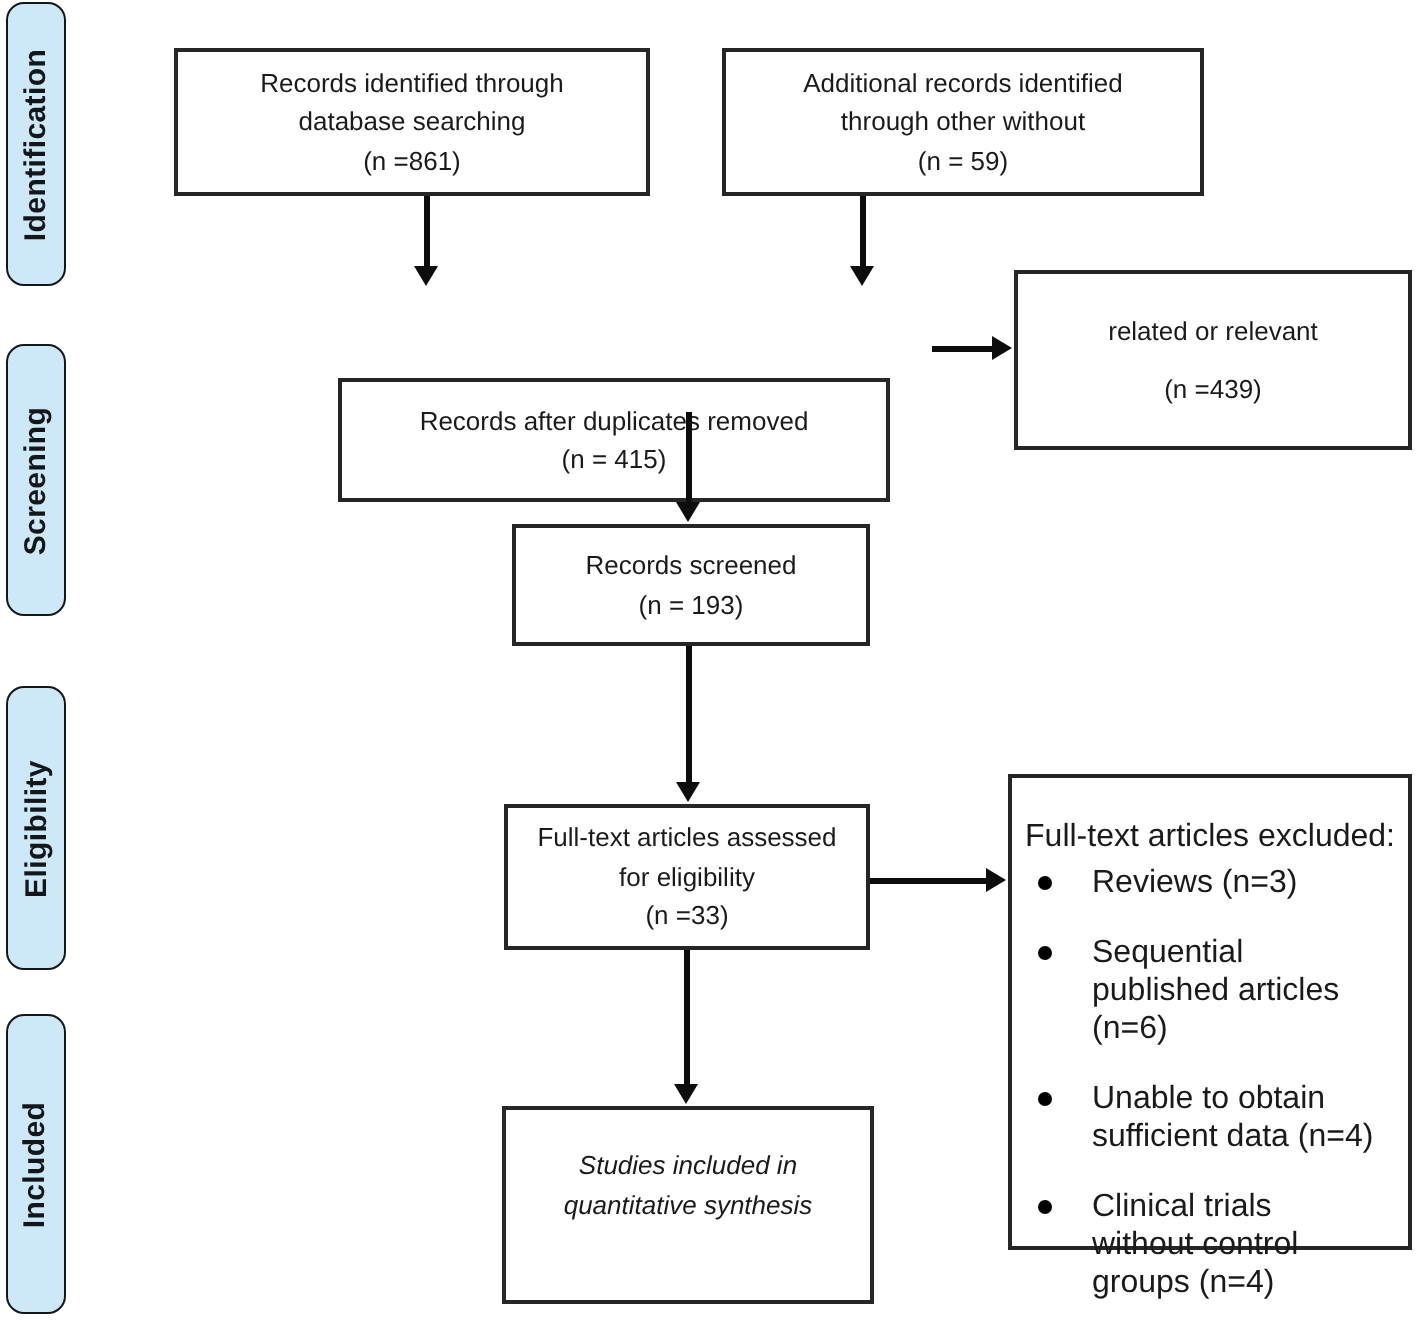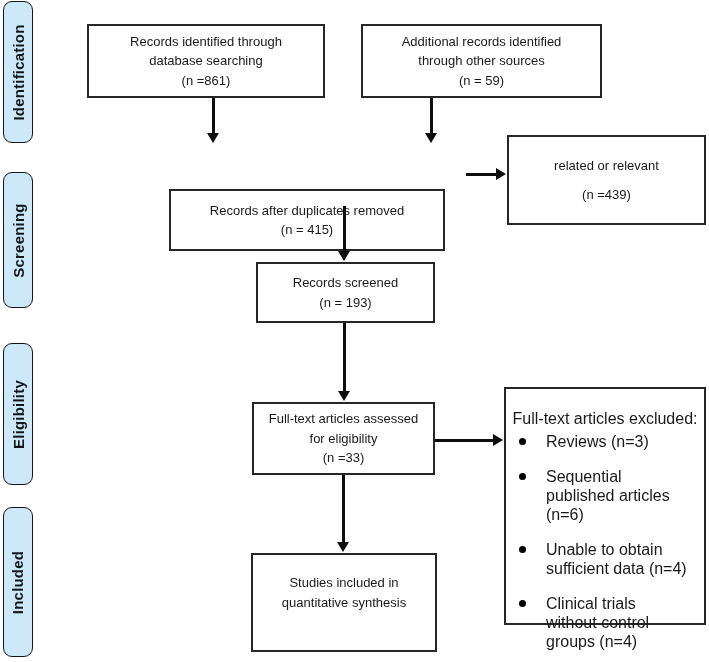--- a/index.html
+++ b/index.html
@@ -43,21 +43,21 @@
     background: #ffffff;
     display: flex;
     flex-direction: column;
     justify-content: center;
     text-align: center;
     font-size: 13px;
     line-height: 19.5px;
   }
   .fbox .bl { width: 100%; }
   .fbox .gap { margin-top: 9px; }
-  .fbox.lift { padding-bottom: 20px; }
+  .fbox.lift { padding-bottom: 20px; font-style: italic; }
 
   
   .lbox {
     position: absolute;
     box-sizing: border-box;
     border: 2px solid #262626;
     background: #ffffff;
     font-size: 16px;
     line-height: 19px;
   }
@@ -124,21 +124,21 @@
     <span>Included</span>
   </div>
 
   <div class="fbox" style="left:87px;top:24px;width:238px;height:74px;">
     <div class="bl">Records identified through</div>
     <div class="bl">database searching</div>
     <div class="bl">(n =861)</div>
   </div>
   <div class="fbox" style="left:361px;top:24px;width:241px;height:74px;">
     <div class="bl">Additional records identified</div>
-    <div class="bl">through other sources</div>
+    <div class="bl">through other without</div>
     <div class="bl">(n = 59)</div>
   </div>
 
   <div class="fbox" style="left:169px;top:144px;width:276px;height:62px;margin-top:45px;">
     <div class="bl">Records after duplicates removed</div>
     <div class="bl">(n = 415)</div>
   </div>
   <div class="fbox" style="left:507px;top:135px;width:199px;height:90px;">
     <div class="bl">related or relevant</div>
     <div class="bl gap">(n =439)</div>

